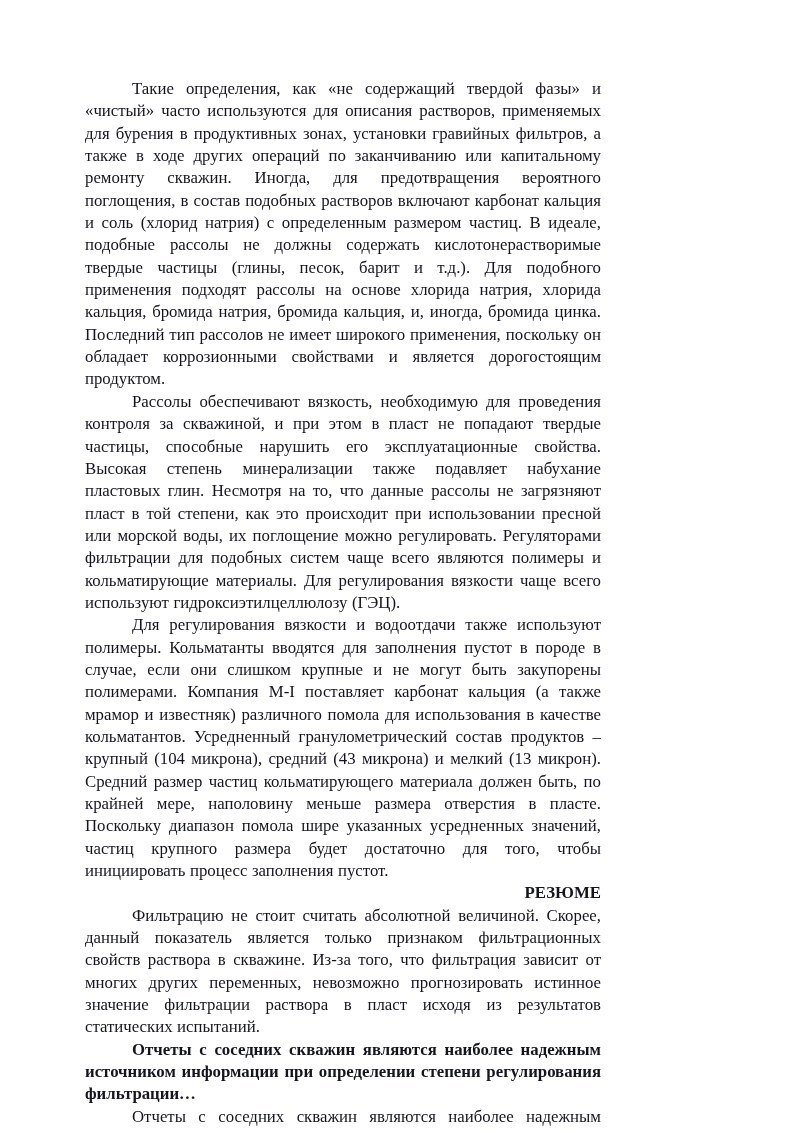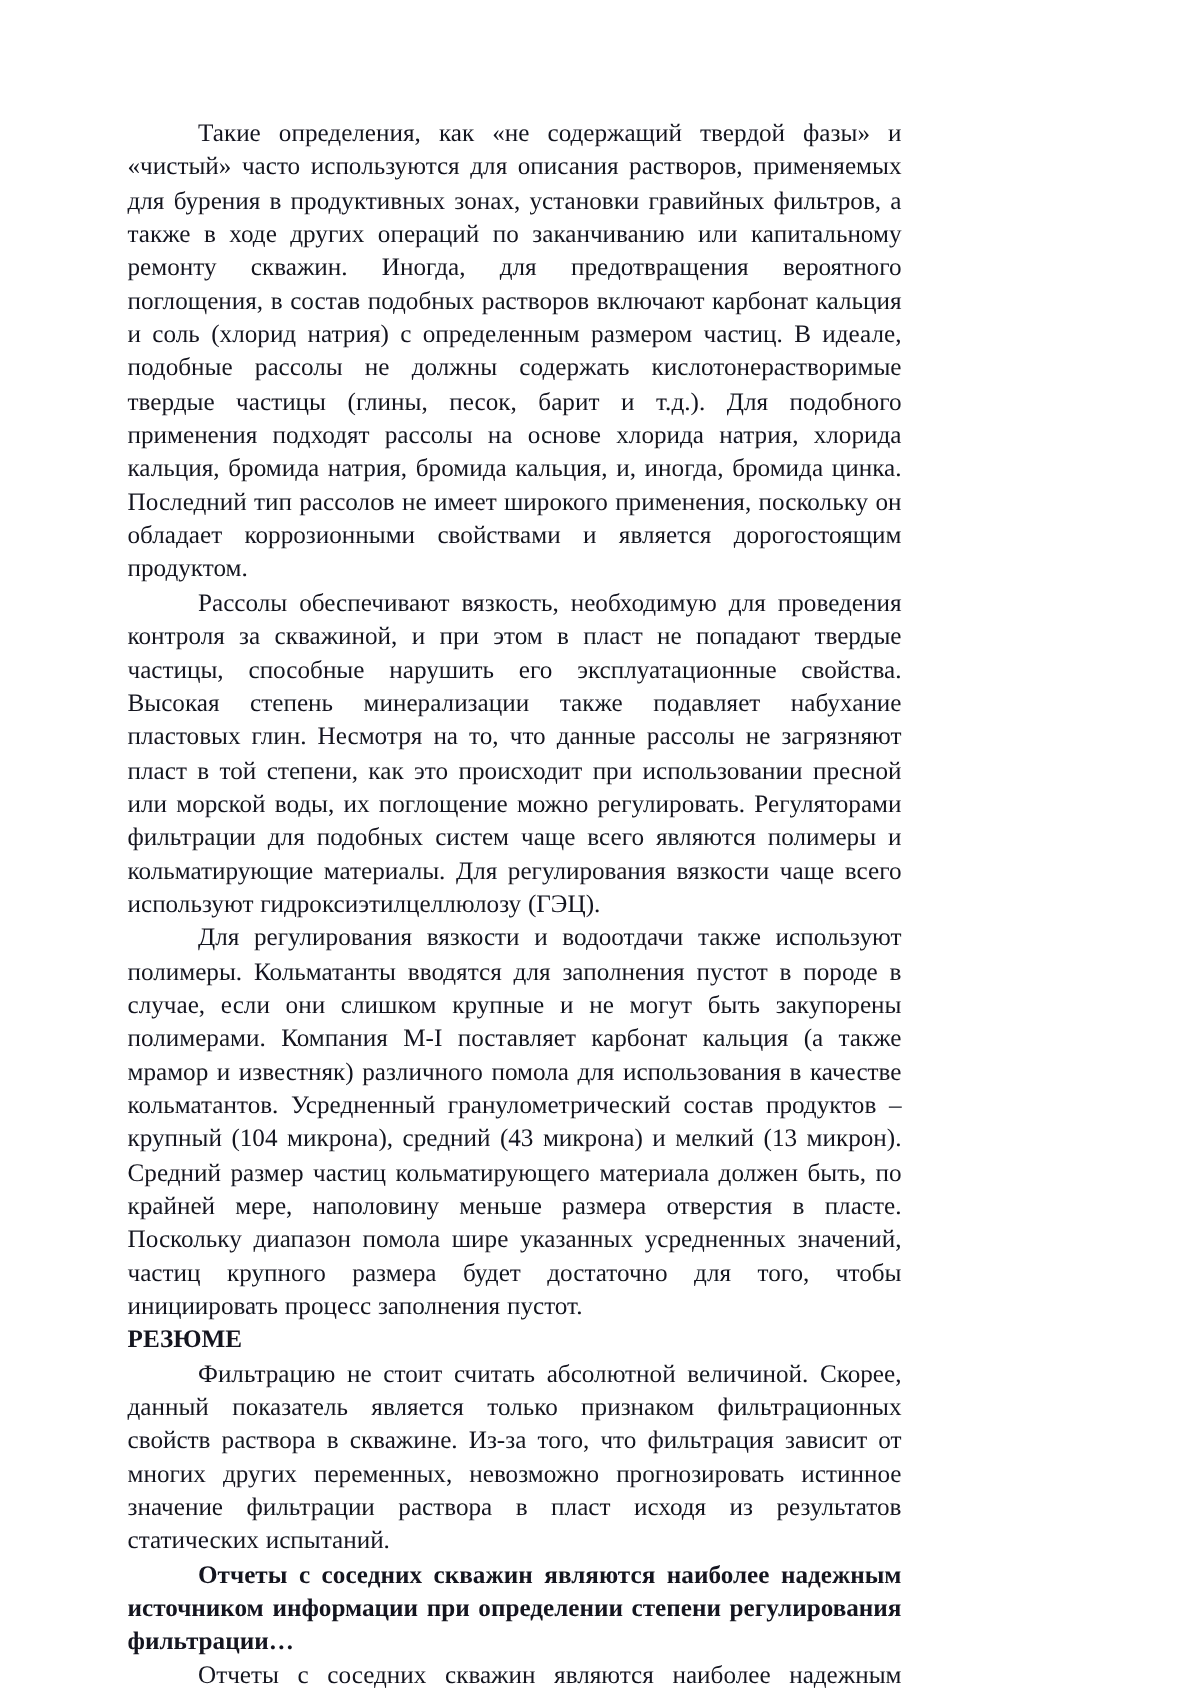--- a/index.html
+++ b/index.html
@@ -28,21 +28,21 @@
     margin: 0;
     text-align: justify;
     text-indent: 47px;
     word-spacing: 0.02em;
   }
   .para-bold {
     font-weight: bold;
   }
   .heading-center {
     margin: 0;
-    text-align: left;
+    text-align: right;
     font-weight: bold;
     text-indent: 0;
     font-size: 16.8px;
     line-height: 22.35px;
   }
 </style>
 </head>
 <body>
 
 <div class="page">

